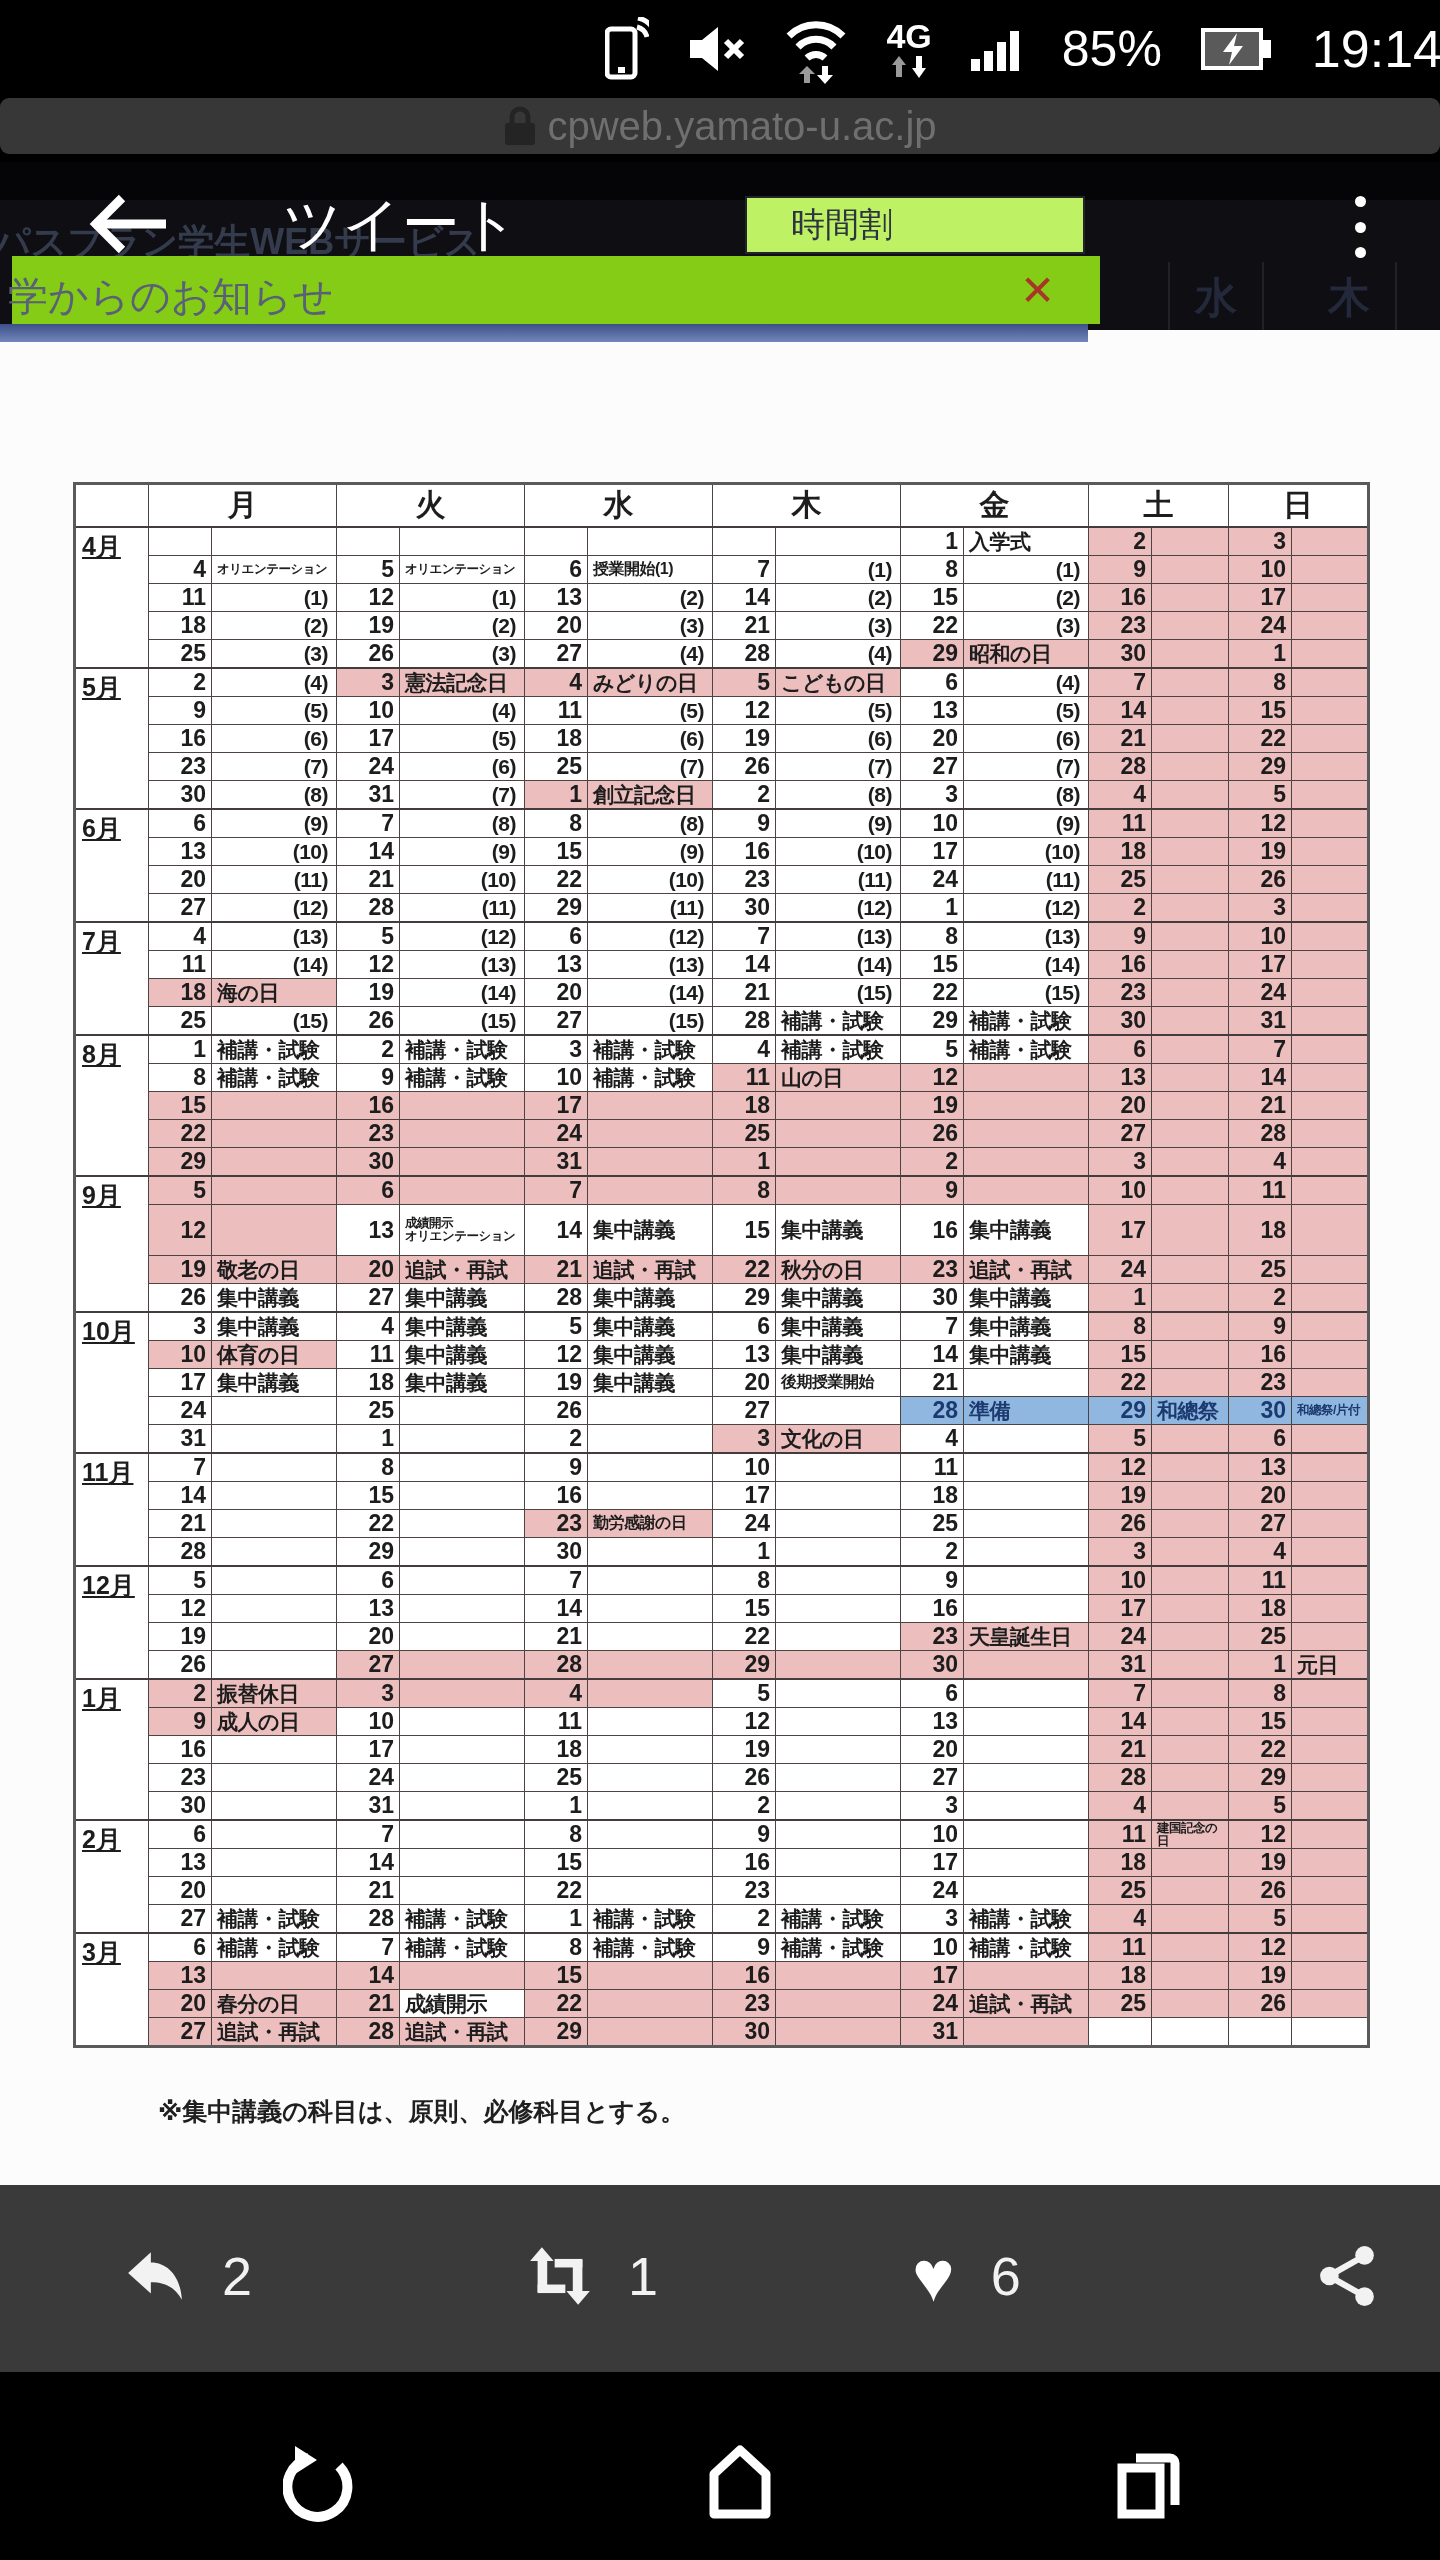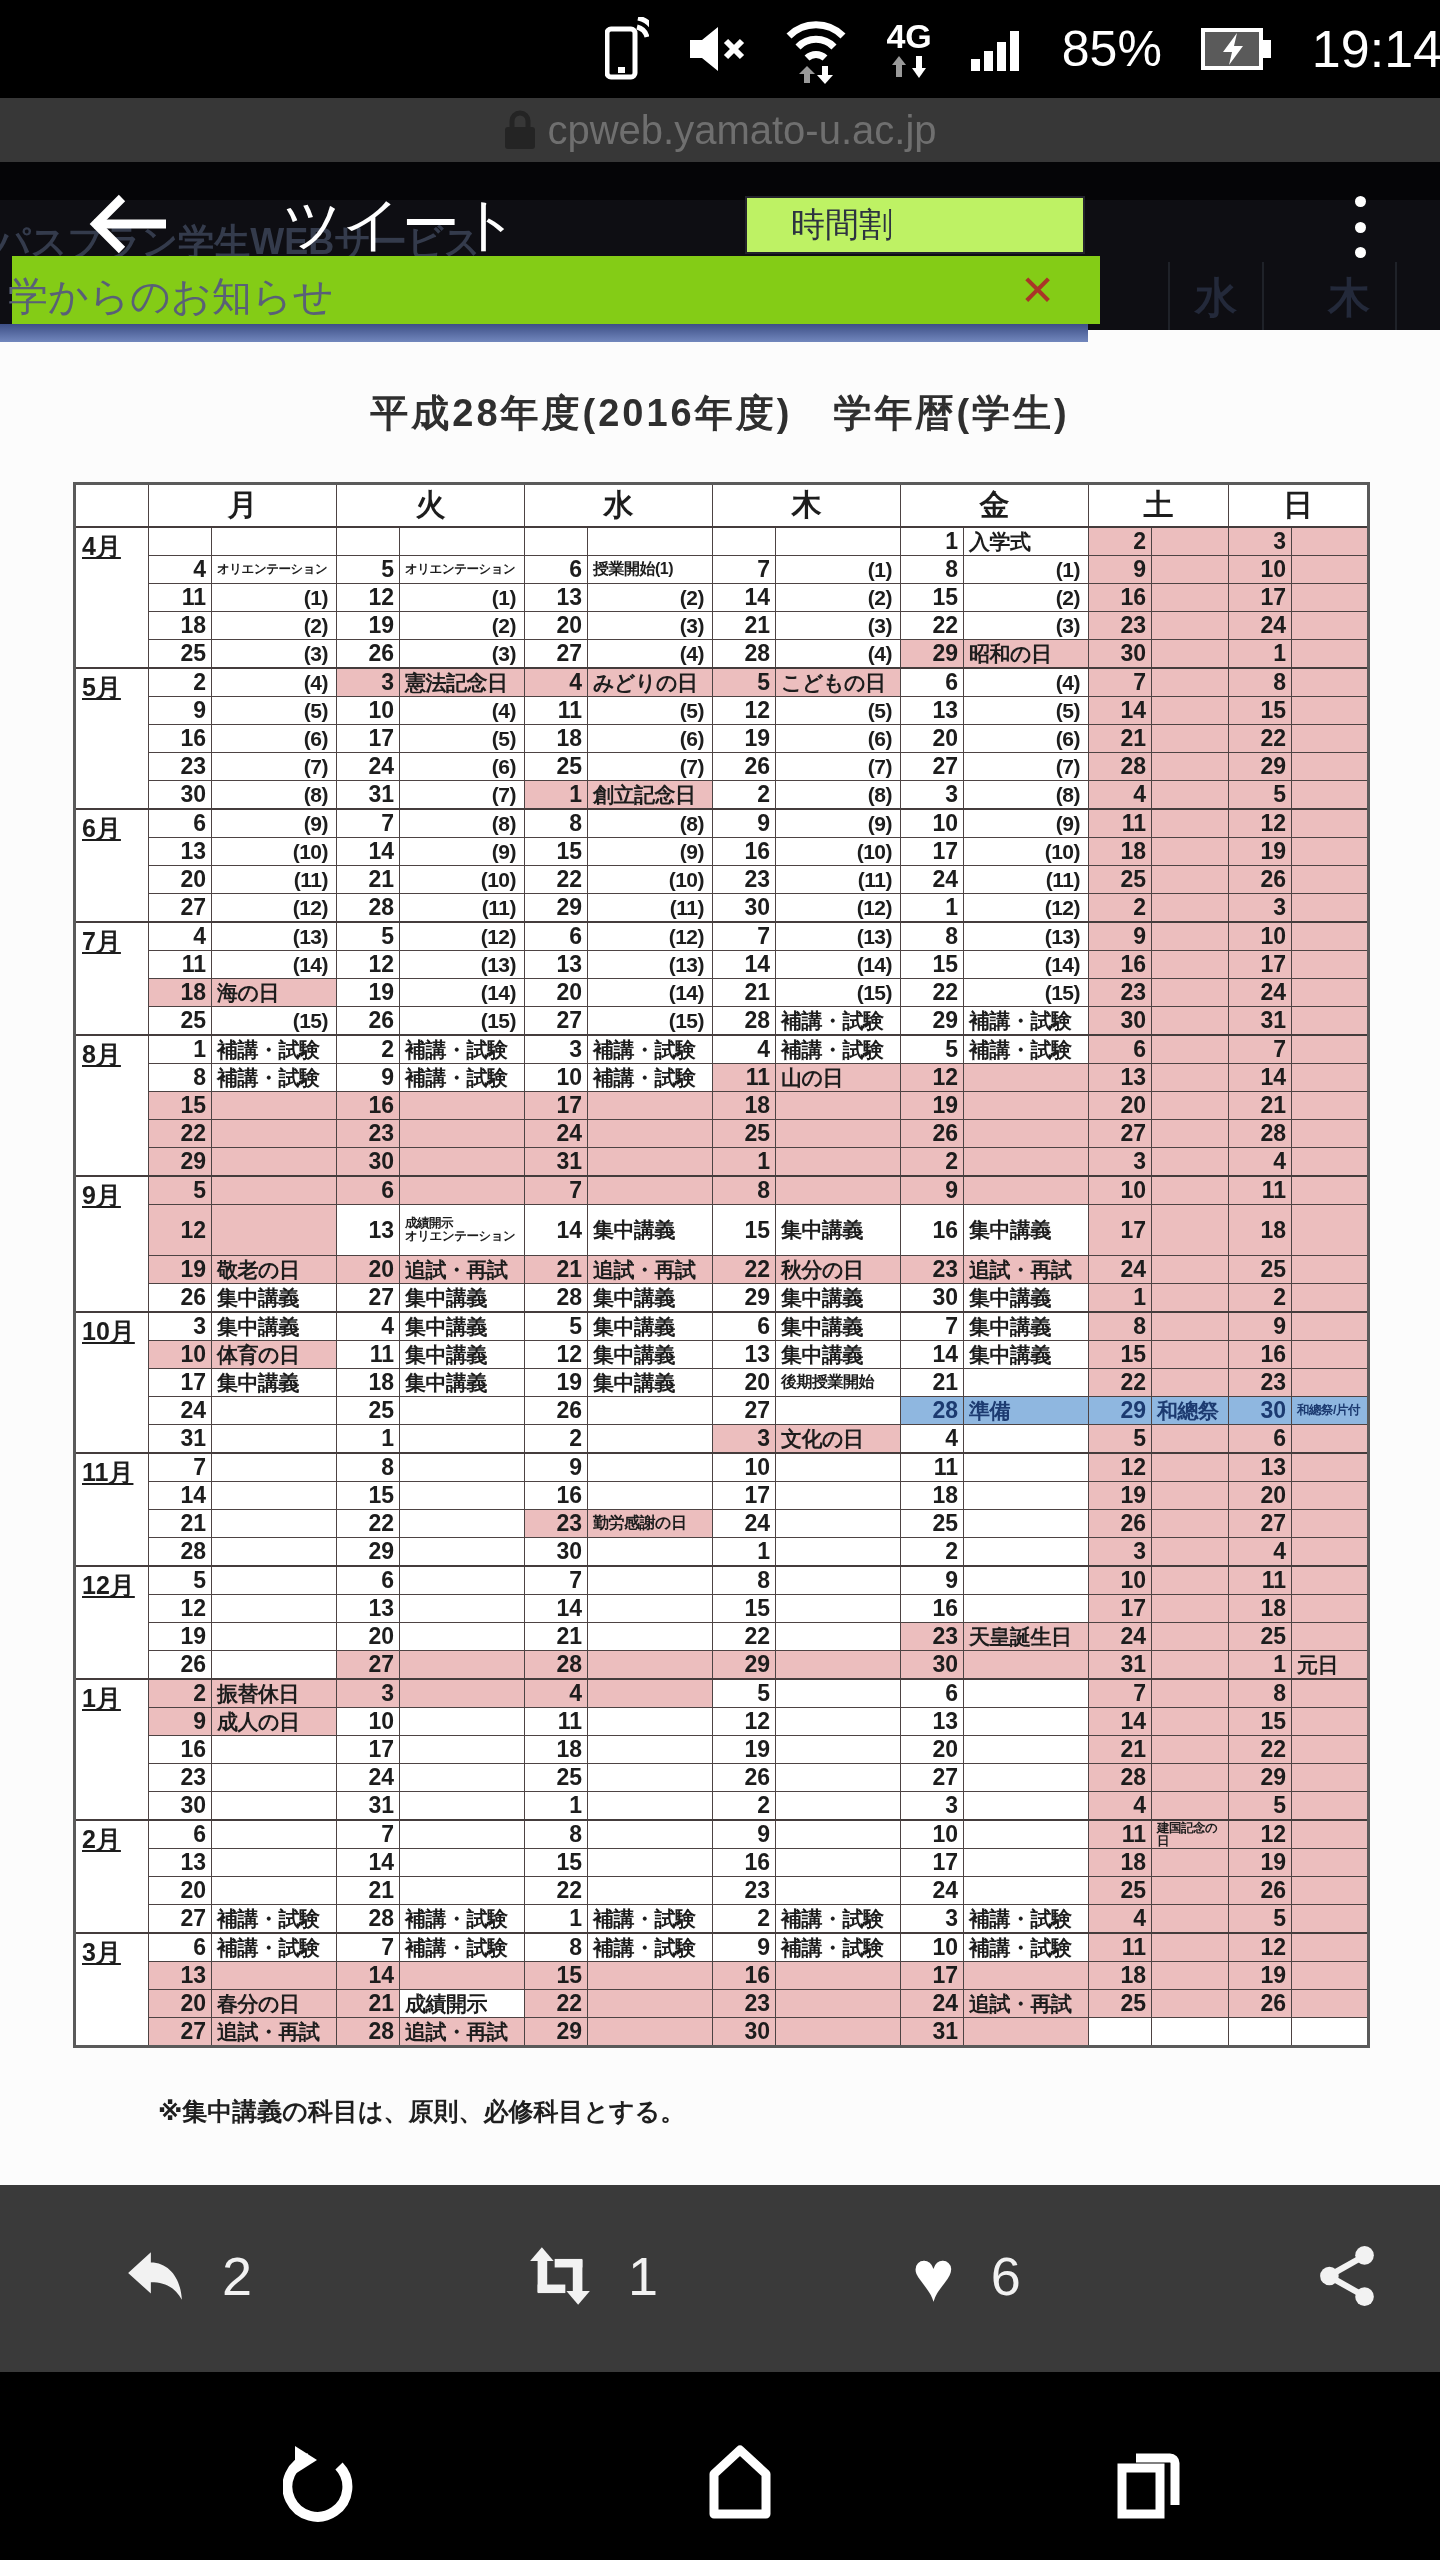--- a/index.html
+++ b/index.html
@@ -6,21 +6,21 @@
   body{
     width:1440px;height:2560px;position:relative;background:#000;
     font-family:"Liberation Sans","DejaVu Sans",sans-serif;overflow:hidden;
   }
   .abs{position:absolute;}
   
   #status-bar{top:0;left:0;width:1440px;height:98px;background:#000;display:flex;align-items:center;justify-content:flex-end;gap:39px;padding-right:10px;box-sizing:border-box;margin-left:12px;}
   #status-bar .st-txt{color:#fff;font-size:52px;}
   #status-bar .pct{font-size:50px;}
   
-  #url-bar{top:98px;left:0;width:1440px;height:64px;background:#373737;display:flex;align-items:center;justify-content:center;gap:10px;}
+  #url-bar{top:98px;left:0;width:1440px;height:56px;background:#373737;display:flex;align-items:center;justify-content:center;gap:10px;border-radius:9px;}
   #url-bar span{color:#6f6f6f;font-size:40px;}
   
   #dim-zone{top:162px;left:0;width:1440px;height:168px;background:#0e0e13;}
   #dim-top-black{top:0;left:0;width:1440px;height:38px;background:#050507;}
   #tab-left{top:56px;left:-6px;font-size:36px;font-weight:bold;color:#343b4c;white-space:nowrap;}
   #tab-box{top:34px;left:745px;width:340px;height:58px;background:#bef264;border:2px solid #23232c;display:flex;align-items:center;padding-left:44px;box-sizing:border-box;}
   #tab-box span{font-size:34px;color:#2d3340;}
   #popup-bar{top:94px;left:12px;width:1088px;height:68px;background:#84cc16;display:flex;align-items:flex-end;}
   #popup-bar .pt{font-size:40px;color:#596077;margin-left:-4px;white-space:nowrap;}
   #popup-close{position:absolute;left:1008px;top:10px;font-size:42px;font-weight:bold;color:#a93528;}
@@ -145,21 +145,20 @@
   <polyline points="34,6 8,32 34,58" fill="none" stroke="#fff" stroke-width="9"></polyline>
 </svg>
 <div id="tweet-title" class="abs hdr-el">ツイート</div>
 <div id="kebab" class="abs hdr-el">
     <i></i>
     <i></i>
     <i></i>
   </div>
 
 <div id="modal" class="abs">
-  <div id="cal-title" class="abs">平成28年度(2016年度)　学年暦(学生)</div>
   <table id="cal-table">
     <colgroup>
       <col style="width:74px">
         <col style="width:188px">
         <col style="width:188px">
         <col style="width:188px">
       <col style="width:188px">
         <col style="width:188px">
         <col style="width:140px">
         <col style="width:140px">

